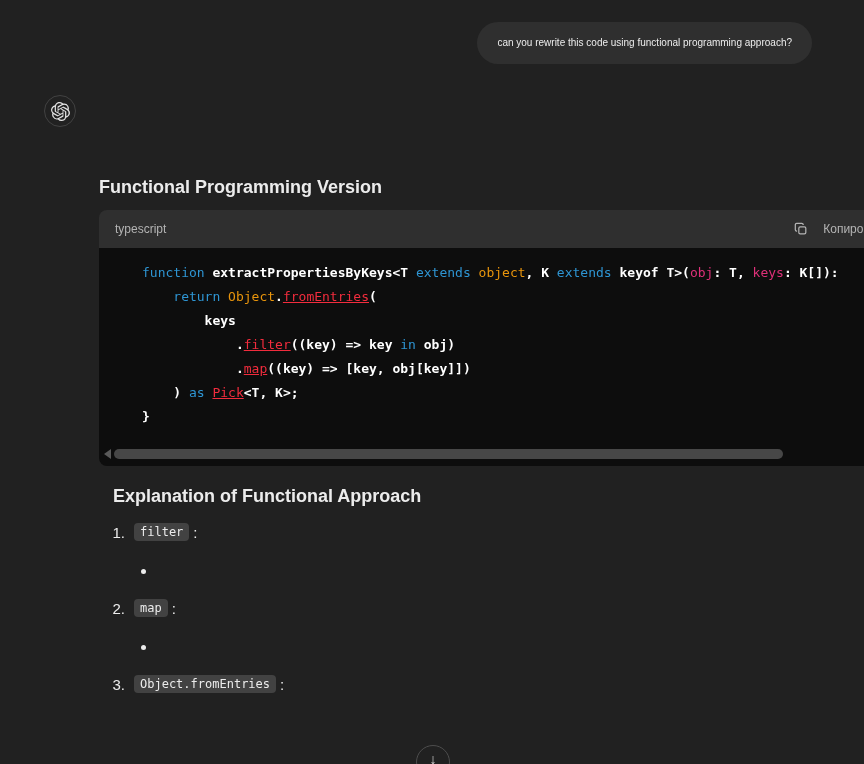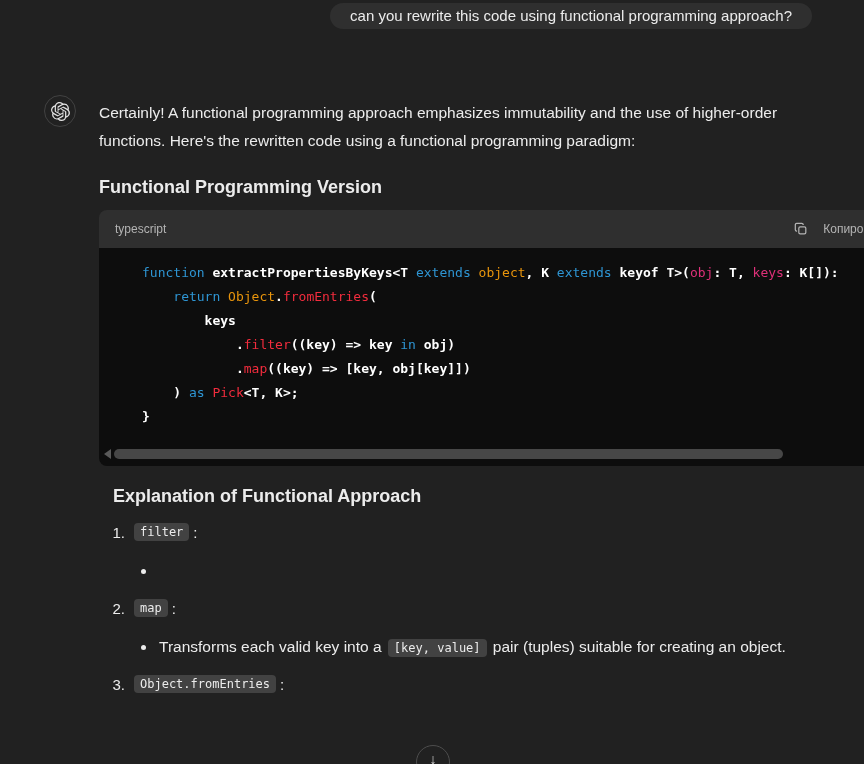--- a/index.html
+++ b/index.html
@@ -4,24 +4,24 @@
 <style>
   html,body{margin:0;padding:0;background:#212121;}
   .page{
     position:relative;width:864px;height:764px;overflow:hidden;
     background:var(--page-bg,#212121);
     font-family:"Liberation Sans","DejaVu Sans",sans-serif;
     color:var(--text-primary,#ececec);
   }
   
   .user-bubble{
-    position:absolute;top:3px;right:52px;max-width:560px;
+    position:absolute;top:22px;right:52px;max-width:560px;
     background:var(--bubble-bg,#2f2f2f);
-    border-radius:21px;padding:3px 20px;
-    font-size:15px;line-height:20px;color:var(--text-primary,#ececec);
+    border-radius:21px;padding:11px 20px;
+    font-size:10px;line-height:20px;color:var(--text-primary,#ececec);
   }
   
   .avatar{
     position:absolute;left:44px;top:95px;width:32px;height:32px;
     border:1px solid #424242;border-radius:50%;box-sizing:border-box;
     display:flex;align-items:center;justify-content:center;background:#212121;
   }
   .avatar svg{width:19px;height:19px;fill:#e3e3e3;}
   
   .msg-text{
@@ -56,21 +56,21 @@
     padding:13px 0 0 16px;position:relative;
   }
   .code-content{
     font-family:"DejaVu Sans Mono","Liberation Mono",monospace;
     font-size:13px;line-height:24px;white-space:pre;overflow:hidden;
   }
   .code-line{height:24px;margin-left:27px;}
   .tok-pl{color:#ffffff;font-weight:700;}
   .tok-kw{color:var(--keyword-blue,#2e95d3);}
   .tok-bi{color:var(--builtin-orange,#e9950c);}
-  .tok-fn{color:var(--function-red,#f22c3d);}
+  .tok-fn{color:var(--function-red,#f22c3d);text-decoration:underline;}
   .tok-var{color:var(--param-magenta,#df3079);}
   
   .h-scrollbar{
     position:absolute;left:0;right:0;bottom:6px;height:13px;
     display:flex;align-items:center;padding:0 5px;box-sizing:border-box;
   }
   .sb-arrow{width:0;height:0;border-style:solid;cursor:pointer;}
   .sb-arrow-left{border-width:5px 7px 5px 0;border-color:transparent #5a5a5a transparent transparent;}
   .sb-arrow-right{border-width:5px 0 5px 7px;border-color:transparent transparent transparent #5a5a5a;}
   .sb-track{flex:1;height:10px;margin:0 3px;position:relative;}
@@ -114,21 +114,20 @@
   </div>
 
   <div class="avatar">
     <span style="display:flex;">
       <svg viewBox="0 0 24 24" aria-hidden="true">
           <path d="M22.2819 9.8211a5.9847 5.9847 0 0 0-.5157-4.9108 6.0462 6.0462 0 0 0-6.5098-2.9A6.0651 6.0651 0 0 0 4.9807 4.1818a5.9847 5.9847 0 0 0-3.9977 2.9 6.0462 6.0462 0 0 0 .7427 7.0966 5.98 5.98 0 0 0 .511 4.9107 6.051 6.051 0 0 0 6.5146 2.9001A5.9847 5.9847 0 0 0 13.2599 24a6.0557 6.0557 0 0 0 5.7718-4.2058 5.9894 5.9894 0 0 0 3.9977-2.9001 6.0557 6.0557 0 0 0-.7475-7.0729zm-9.022 12.6081a4.4755 4.4755 0 0 1-2.8764-1.0408l.1419-.0804 4.7783-2.7582a.7948.7948 0 0 0 .3927-.6813v-6.7369l2.02 1.1686a.071.071 0 0 1 .038.052v5.5826a4.504 4.504 0 0 1-4.4945 4.4944zm-9.6607-4.1254a4.4708 4.4708 0 0 1-.5346-3.0137l.142.0852 4.783 2.7582a.7712.7712 0 0 0 .7806 0l5.8428-3.3685v2.3324a.0804.0804 0 0 1-.0332.0615L9.74 19.9502a4.4992 4.4992 0 0 1-6.1408-1.6464zM2.3408 7.8956a4.485 4.485 0 0 1 2.3655-1.9728V11.6a.7664.7664 0 0 0 .3879.6765l5.8144 3.3543-2.0201 1.1685a.0757.0757 0 0 1-.071 0l-4.8303-2.7865A4.504 4.504 0 0 1 2.3408 7.8956zm16.5963 3.8558L13.1038 8.364 15.1192 7.2a.0757.0757 0 0 1 .071 0l4.8303 2.7913a4.4944 4.4944 0 0 1-.6765 8.1042v-5.6772a.79.79 0 0 0-.407-.667zm2.0107-3.0231l-.142-.0852-4.7735-2.7818a.7759.7759 0 0 0-.7854 0L9.409 9.2297V6.8974a.0662.0662 0 0 1 .0284-.0615l4.8303-2.7866a4.4992 4.4992 0 0 1 6.6802 4.66zM8.3065 12.863l-2.02-1.1638a.0804.0804 0 0 1-.038-.0567V6.0742a4.4992 4.4992 0 0 1 7.3757-3.4537l-.142.0805L8.704 5.459a.7948.7948 0 0 0-.3927.6813zm1.0976-2.3654l2.602-1.4998 2.6069 1.4998v2.9994l-2.5974 1.4997-2.6067-1.4997z"></path>
         </svg>
     </span>
   </div>
 
-  <div class="msg-text">Certainly! A functional programming approach emphasizes immutability and the use of higher-order functions. Here's the rewritten code using a functional programming paradigm:</div>
 
   <div class="h3 h-fpv">Functional Programming Version</div>
 
   <div class="code-block">
     <div class="code-header">
       <span class="code-lang">typescript</span>
       <button class="copy-btn">
         <span style="display:flex;">
           <svg viewBox="0 0 16 16">
               <rect x="5.5" y="5.5" width="8" height="8" rx="1.6"></rect>
@@ -161,21 +160,20 @@
       <div class="uli">
         <span class="dot"></span>
       </div>
       <div class="oli">
         <span class="num">2.</span>
         <code class="pill">map</code>
         <span class="colon">:</span>
       </div>
       <div class="uli">
         <span class="dot"></span>
-        <span class="btext">Transforms each valid key into a <code class="pill">[key, value]</code> pair (tuples) suitable for creating an object.</span>
       </div>
       <div class="oli">
         <span class="num">3.</span>
         <code class="pill">Object.fromEntries</code>
         <span class="colon">:</span>
       </div>
     </div>
 
   <button class="scroll-down-btn">
     <span>↓</span>

